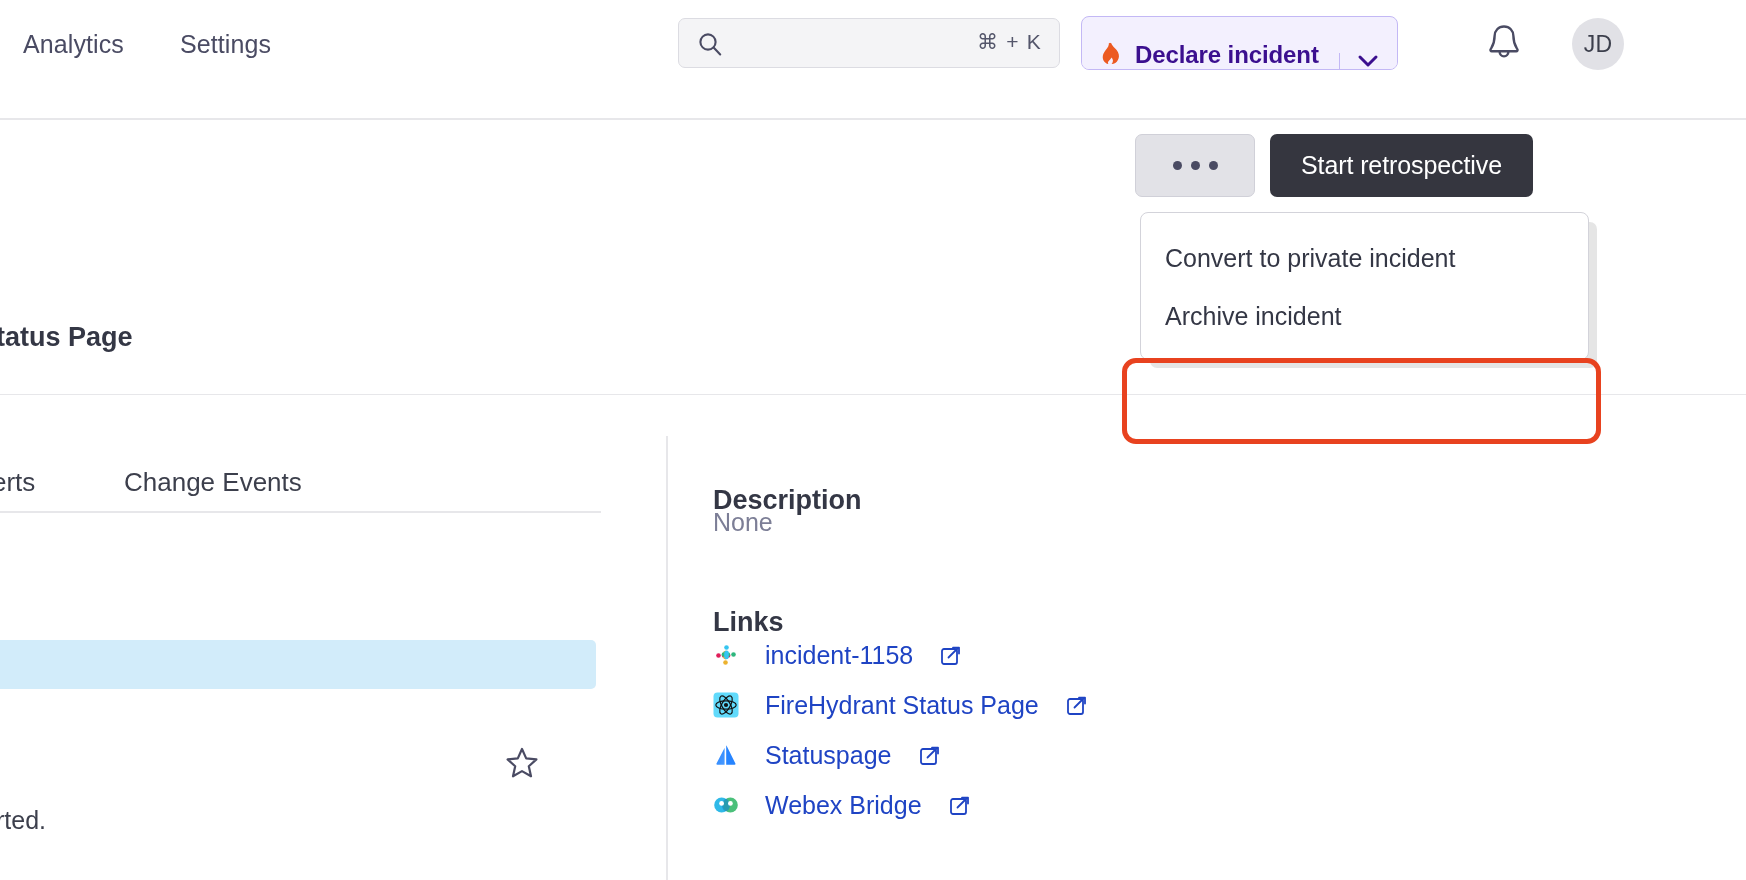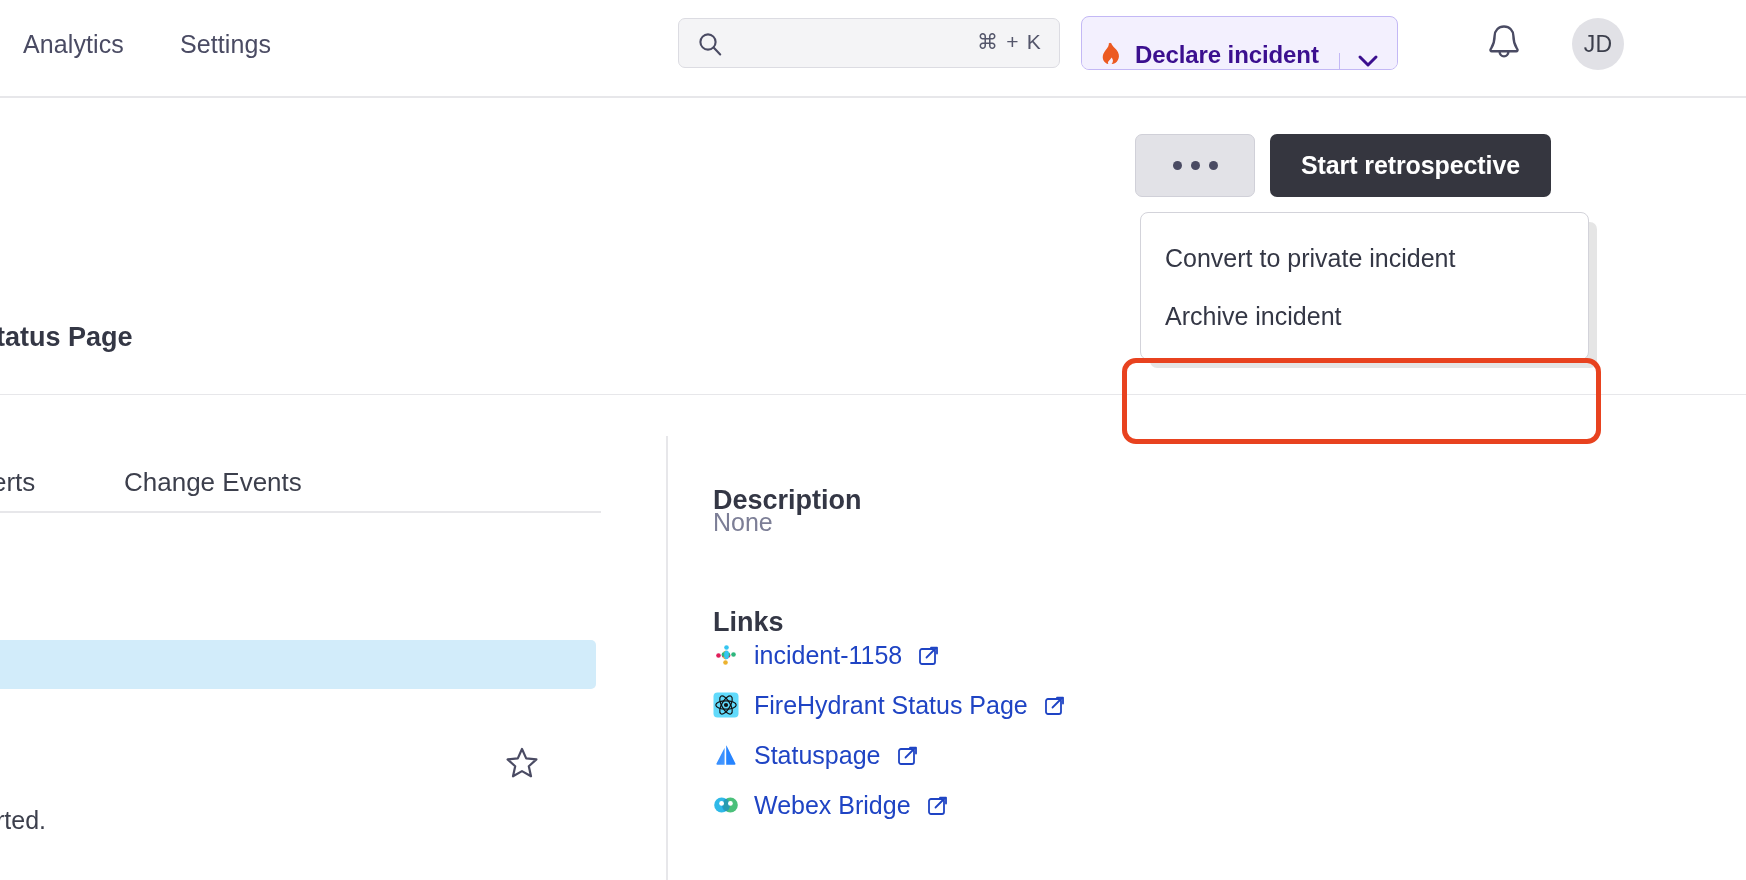--- a/index.html
+++ b/index.html
@@ -15,21 +15,21 @@
     font-family: "Liberation Sans", sans-serif;
     -webkit-font-smoothing: antialiased;
     color: #3c3f4c;
   }
 
   
   #topnav {
     position: absolute;
     left: 0; top: 0;
     width: 1746px;
-    height: 98px;
+    height: 120px;
     background: #ffffff;
     border-bottom: 2px solid #e7e7ea;
     box-sizing: border-box;
   }
   .nav-link {
     position: absolute;
     top: 30px;
     font-size: 25px;
     color: #4a4b63;
     letter-spacing: 0.1px;
@@ -204,21 +204,21 @@
 
   #links-list {
     position: absolute;
     left: 713px; top: 630px;
     width: 520px;
   }
   .link-row {
     display: flex;
     align-items: center;
     height: 50px;
-    gap: 15px;
+    gap: 26px;
     cursor: pointer;
   }
   .link-favicon {
     width: 26px; height: 26px;
     flex: 0 0 26px;
     display: block;
   }
   .link-label {
     font-size: 25px;
     color: #1f44c4;
@@ -246,21 +246,21 @@
     position: absolute;
     left: 1270px; top: 134px;
     height: 63px;
     padding: 0 31px;
     background: #35363f;
     border-radius: 7px;
     display: flex;
     align-items: center;
     justify-content: center;
     font-size: 25px;
-    font-weight: bold;
+    font-weight: normal;
     color: #ffffff;
     white-space: nowrap;
     cursor: pointer;
     letter-spacing: -0.1px;
   }
 
   
   #actions-menu {
     position: absolute;
     left: 1140px; top: 212px;

